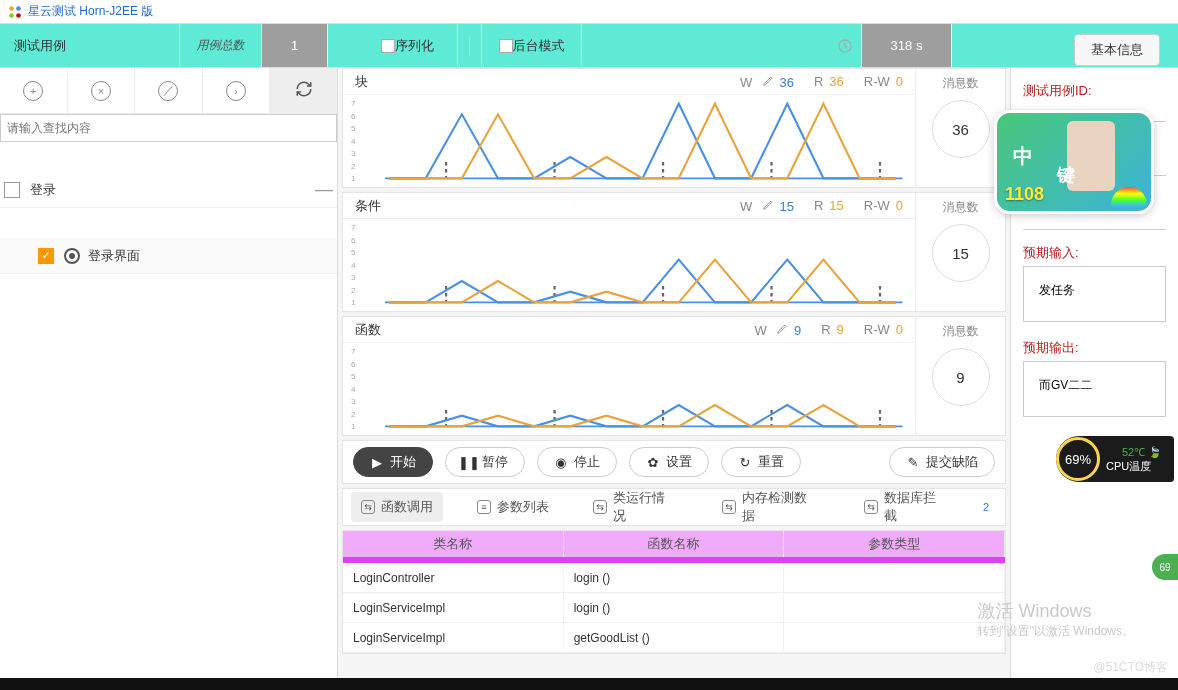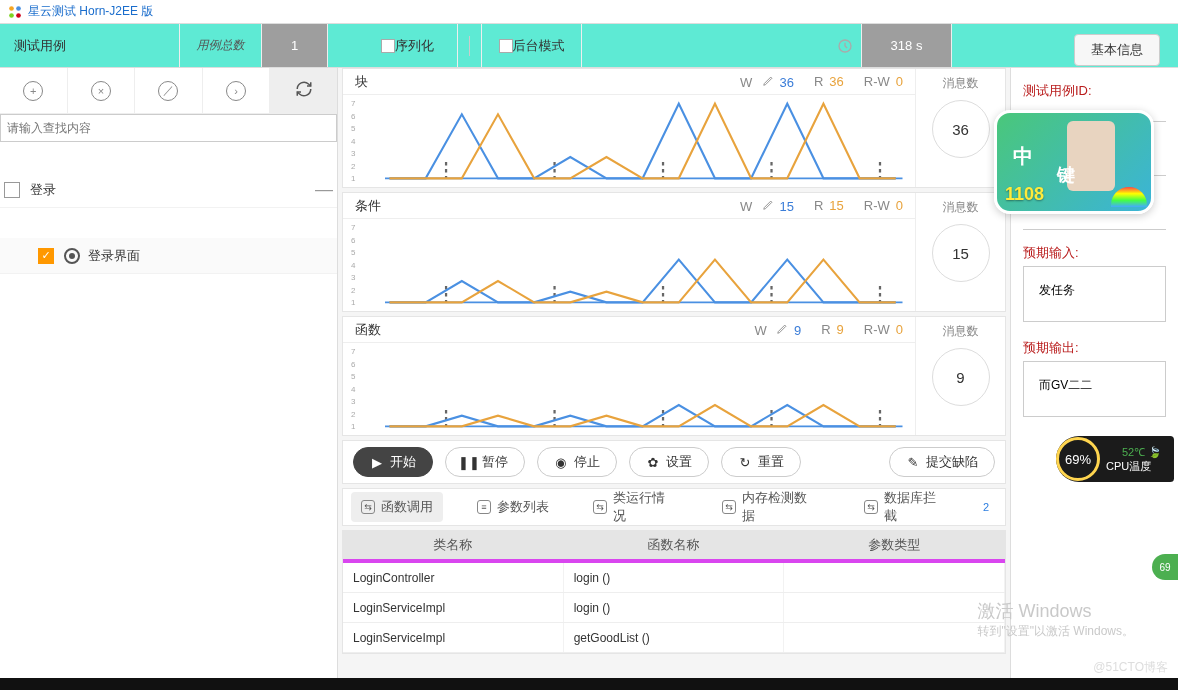--- a/index.html
+++ b/index.html
@@ -67,21 +67,21 @@
 .act-btn .ico { width:14px; height:14px; display:flex; align-items:center; justify-content:center; }
 .action-bar .spacer { flex:1; }
 
 .tab-bar { background:#fff; border:1px solid #e5e5e5; height:38px; display:flex; align-items:center; padding:0 8px; gap:24px; font-size:13px; }
 .tab-item { display:flex; align-items:center; gap:6px; padding:6px 10px; border-radius:4px; color:#555; }
 .tab-item.active { background:#eee; }
 .tab-item .ti { width:14px; height:14px; border:1.5px solid #888; border-radius:3px; display:flex; align-items:center; justify-content:center; font-size:9px; }
 .tab-bar .page { margin-left:auto; color:#2b7de0; font-size:11px; margin-right:8px; }
 
 .table { background:#fff; border:1px solid #e5e5e5; margin-top:4px; }
-.table .thead { display:flex; height:32px; background:#e5e5e5; border-bottom:4px solid #d946ef;text-align:center; }
+.table .thead { display:flex; height:32px; background:#f0abfc; border-bottom:6px solid #d946ef;text-align:center; }
 .table .th { flex:1; display:flex; align-items:center; justify-content:center; font-size:13px; color:#555; border-right:1px solid #e5e5e5; }
 .table .tr { display:flex; height:30px; border-bottom:1px solid #eee; }
 .table .td { flex:1; padding:0 10px; display:flex; align-items:center; font-size:12px; border-right:1px solid #f2f2f2; }
 
 .right-panel { width:168px; background:#fff; border-left:1px solid #ddd; padding:14px 12px; font-size:13px; display:flex; flex-direction:column; gap:14px; }
 .right-panel .field-lbl { color:#b91c1c; margin-bottom:4px; display:block; }
 .right-panel .uline { border-bottom:1px solid #ccc; height:18px; }
 .right-panel textarea { width:100%; height:56px; border:1px solid #ccc; resize:none; font-size:12px; padding:15px; font-family:inherit; }
 .right-panel .ol { border:1px solid #ccc; height:56px; padding:4px 8px; font-size:12px; }
 

